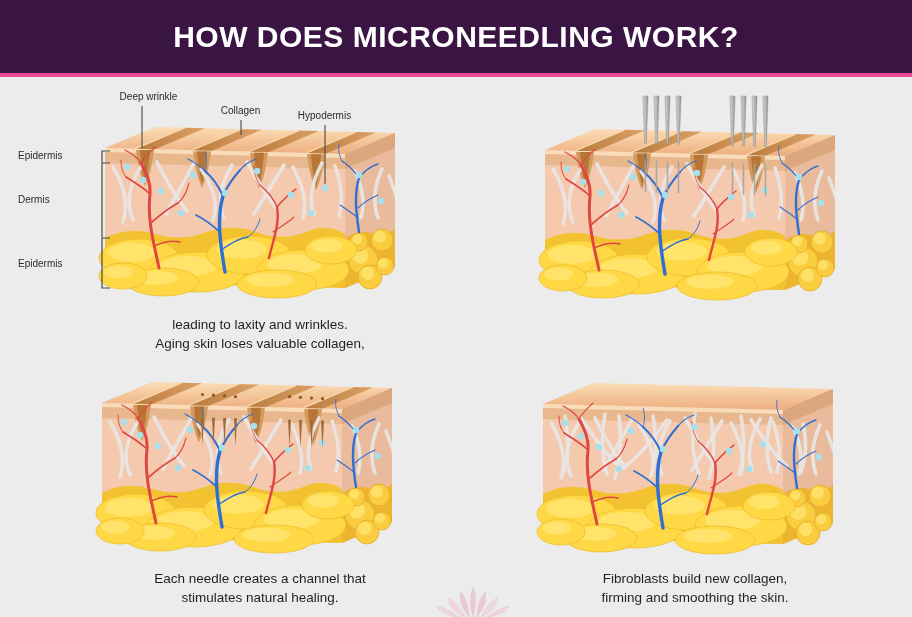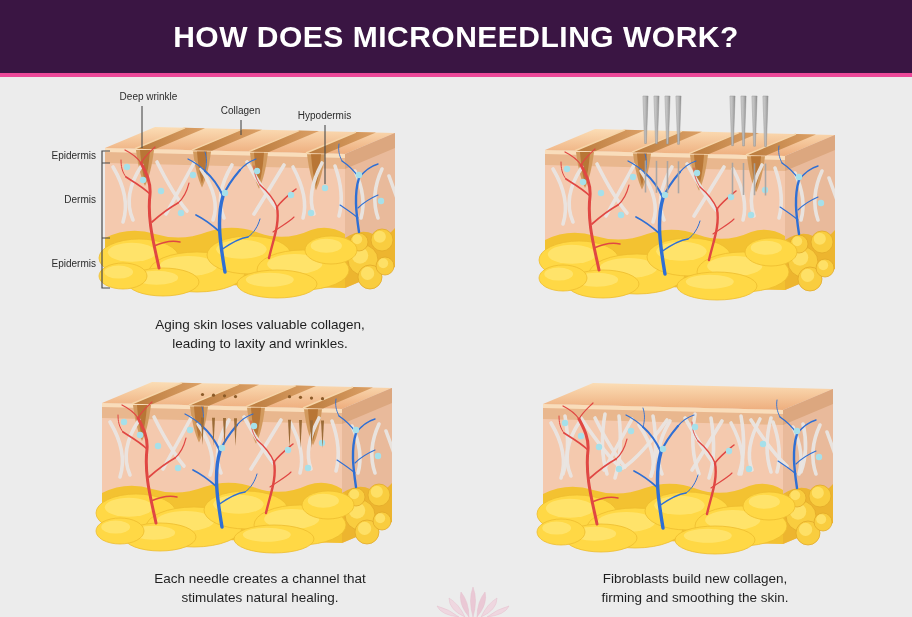--- a/index.html
+++ b/index.html
@@ -4,21 +4,21 @@
 <style>
   html,body{margin:0;padding:0;}
   .stage{position:relative;width:912px;height:617px;background:#ececec;overflow:hidden;
          font-family:"Liberation Sans",sans-serif;}
   .banner{position:absolute;left:0;top:0;width:912px;height:73px;background:#3a1543;
           border-bottom:4px solid #ec4899;display:flex;align-items:center;justify-content:center;}
   .banner h1{margin:0;color:#ffffff;font-size:30px;font-weight:bold;letter-spacing:.5px;}
   .skin{position:absolute;}
   .lbl{position:absolute;font-size:10px;color:#2b2b2b;line-height:1.1;}
   .lbl.center{text-align:center;}
-  .lbl.right{text-align:right;}
+  .lbl.right{text-align:left;}
   .caption{position:absolute;width:380px;text-align:center;font-size:13.5px;color:#1f1f1f;line-height:1.42;}
   .overlay{position:absolute;left:0;top:0;pointer-events:none;}
   .lotus{position:absolute;left:425px;top:584px;}
 </style>
 </head>
 <body>
 
 <div class="stage">
 
   <div class="banner">
@@ -564,22 +564,22 @@
   </svg>
 
   <div class="lbl center" style="left:101px;top:91px;width:95px">Deep wrinkle</div>
   <div class="lbl center" style="left:193px;top:105px;width:95px">Collagen</div>
   <div class="lbl center" style="left:277px;top:110px;width:95px">Hypodermis</div>
   <div class="lbl right" style="left:18px;top:150px;width:78px">Epidermis</div>
   <div class="lbl right" style="left:18px;top:194px;width:78px">Dermis</div>
   <div class="lbl right" style="left:18px;top:258px;width:78px">Epidermis</div>
 
   <div class="caption" style="left:70px;top:315px">
+    <div>leading to laxity and wrinkles.</div>
     <div>Aging skin loses valuable collagen,</div>
-    <div>leading to laxity and wrinkles.</div>
   </div>
   <div class="caption" style="left:505px;top:315px">
   </div>
   <div class="caption" style="left:505px;top:569px">
     <div>Fibroblasts build new collagen,</div>
     <div>firming and smoothing the skin.</div>
   </div>
   <div class="caption" style="left:70px;top:569px">
     <div>Each needle creates a channel that</div>
     <div>stimulates natural healing.</div>

